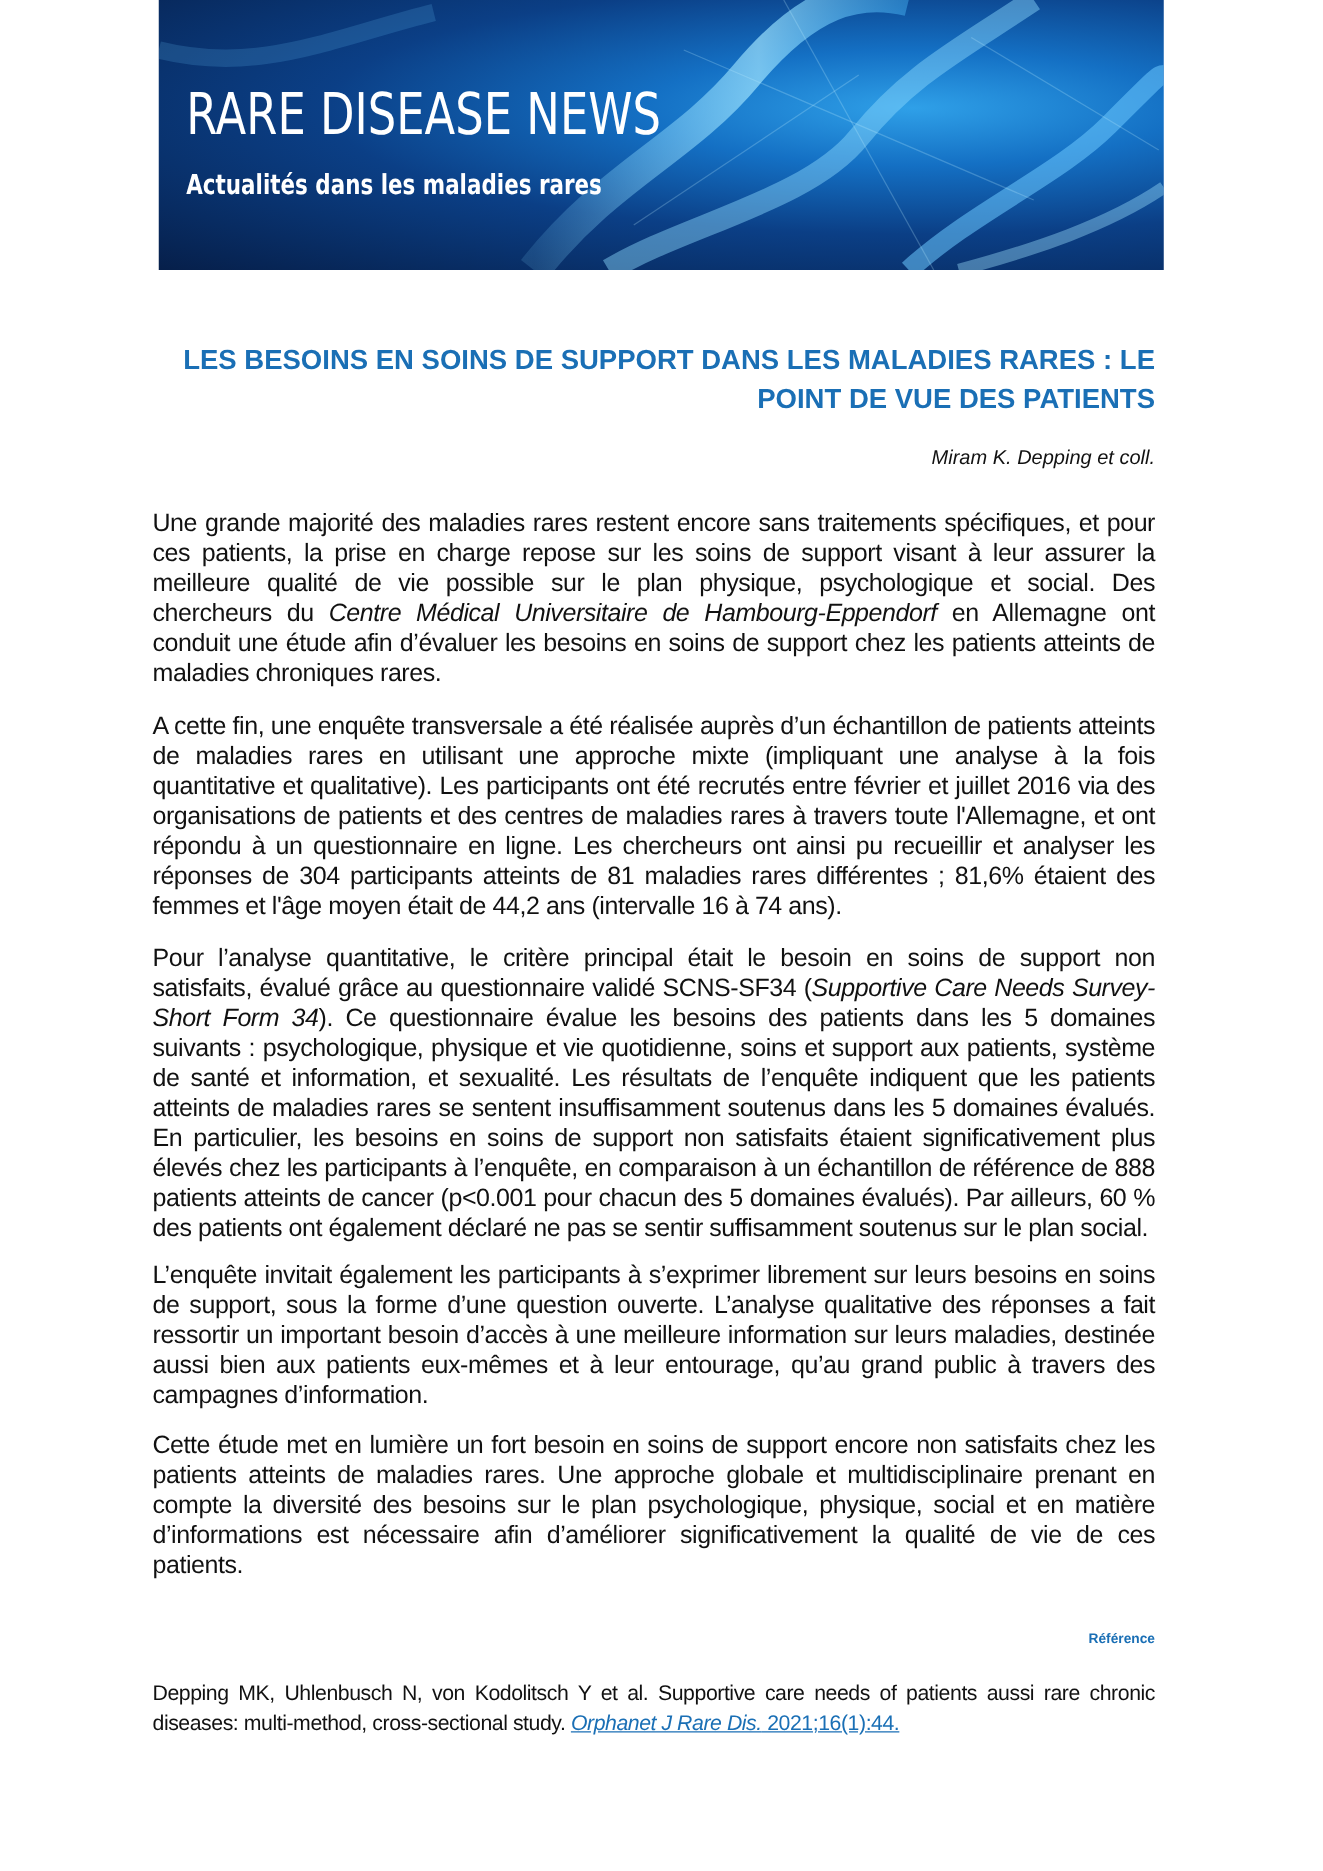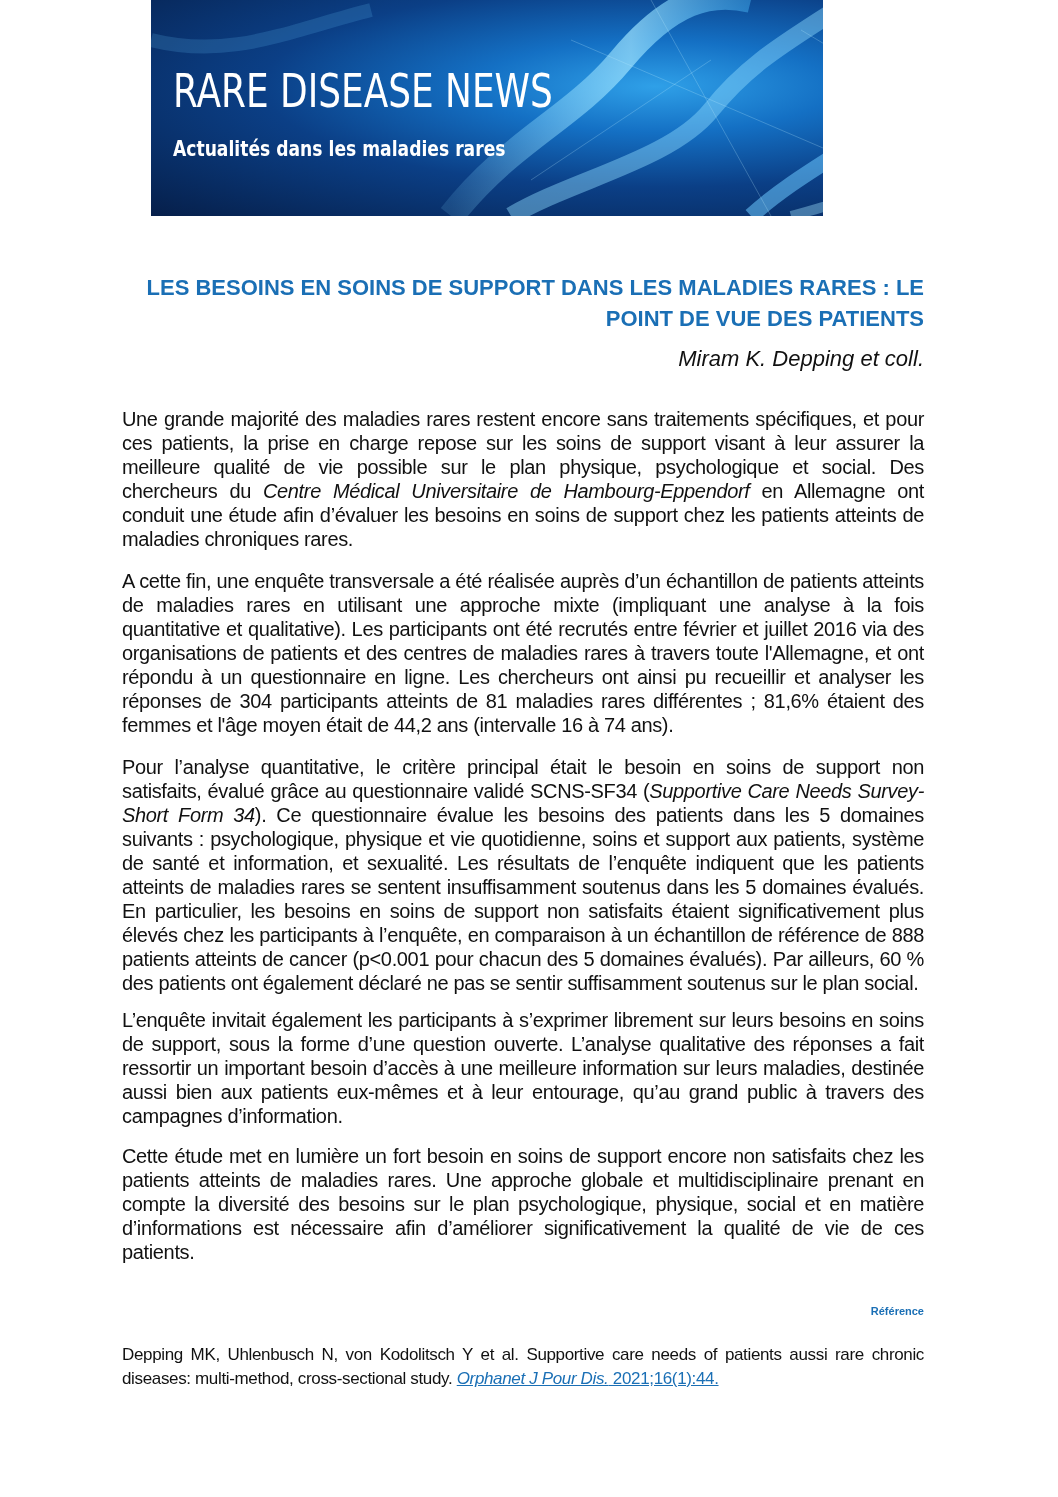--- a/index.html
+++ b/index.html
@@ -1,28 +1,28 @@
 <!DOCTYPE html>
 <html><head>
 <meta charset="utf-8">
 <style>
   html, body { margin: 0; padding: 0; background: #ffffff; }
   body { width: 1058px; height: 1497px; position: relative; overflow: hidden;
          font-family: "Liberation Sans", sans-serif; color: #111; }
-  .banner { position: absolute; left: 127px; top: 0; width: 672px; height: 216px; overflow: hidden;
-            background: radial-gradient(ellipse at 75% 40%, #2fa0e8 0%, #1470c4 25%, #0b3f86 55%, #061f4a 100%); margin-left: 24px; }
+  .banner { position: absolute; left: 127px; top: 0; width: 804px; height: 216px; overflow: hidden;
+            background: radial-gradient(ellipse at 75% 40%, #2fa0e8 0%, #1470c4 25%, #0b3f86 55%, #061f4a 100%); }
   .banner svg { position: absolute; left: 0; top: 0; }
   .banner-title { position: absolute; left: 22px; top: 64px; color: #fff; font-family: "DejaVu Sans", sans-serif;
                   font-size: 46px; letter-spacing: 0px; transform: scaleX(0.78); transform-origin: left top;
                   white-space: nowrap; font-weight: normal; }
   .banner-sub { position: absolute; left: 22px; top: 136px; color: #fff; font-family: "DejaVu Sans", sans-serif;
                 font-weight: bold; font-size: 22px; transform: scaleX(0.78); transform-origin: left top; white-space: nowrap; }
   .content { position: absolute; left: 122px; width: 802px; text-align: right; }
   .title { top: 272px; color: #1a6fb5; font-weight: bold; font-size: 22px; line-height: 31px; margin: 0; }
-  .author { top: 346px; font-style: italic; font-size: 22px; }
+  .author { top: 358px; font-style: italic; font-size: 16px; }
   .para { font-size: 20px; line-height: 24px; text-align: justify; margin: 0; letter-spacing: -0.35px; }
   .ref-head { top: 1305px; color: #1a6fb5; font-weight: bold; font-size: 11px; }
   .ref { top: 1343px; font-size: 17px; line-height: 24px; letter-spacing: -0.35px; }
   .ref a { color: #1a6fb5; text-decoration: underline; }
   .ref a .it { font-style: italic; }
 </style>
 </head>
 <body>
 
 <div class="banner">
@@ -57,13 +57,13 @@
 
 <p class="content para" style="top:569px;">A cette fin, une enquête transversale a été réalisée auprès d’un échantillon de patients atteints de maladies rares en utilisant une approche mixte (impliquant une analyse à la fois quantitative et qualitative). Les participants ont été recrutés entre février et juillet 2016 via des organisations de patients et des centres de maladies rares à travers toute l'Allemagne, et ont répondu à un questionnaire en ligne. Les chercheurs ont ainsi pu recueillir et analyser les réponses de 304 participants atteints de 81 maladies rares différentes ; 81,6% étaient des femmes et l'âge moyen était de 44,2 ans (intervalle 16 à 74 ans).</p>
 
 <p class="content para" style="top:755px;"><span>Pour l’analyse quantitative, le critère principal était le besoin en soins de support non satisfaits, évalué grâce au questionnaire validé SCNS-SF34 (</span><i>Supportive Care Needs Survey-Short Form 34</i><span>). Ce questionnaire évalue les besoins des patients dans les 5 domaines suivants : psychologique, physique et vie quotidienne, soins et support aux patients, système de santé et information, et sexualité. Les résultats de l’enquête indiquent que les patients atteints de maladies rares se sentent insuffisamment soutenus dans les 5 domaines évalués. En particulier, les besoins en soins de support non satisfaits étaient significativement plus élevés chez les participants à l’enquête, en comparaison à un échantillon de référence de 888 patients atteints de cancer (p&lt;0.001 pour chacun des 5 domaines évalués). Par ailleurs, 60 % des patients ont également déclaré ne pas se sentir suffisamment soutenus sur le plan social.</span></p>
 
 <p class="content para" style="top:1008px;">L’enquête invitait également les participants à s’exprimer librement sur leurs besoins en soins de support, sous la forme d’une question ouverte. L’analyse qualitative des réponses a fait ressortir un important besoin d’accès à une meilleure information sur leurs maladies, destinée aussi bien aux patients eux-mêmes et à leur entourage, qu’au grand public à travers des campagnes d’information.</p>
 
 <p class="content para" style="top:1144px;">Cette étude met en lumière un fort besoin en soins de support encore non satisfaits chez les patients atteints de maladies rares. Une approche globale et multidisciplinaire prenant en compte la diversité des besoins sur le plan psychologique, physique, social et en matière d’informations est nécessaire afin d’améliorer significativement la qualité de vie de ces patients.</p>
 
 <div class="content ref-head">Référence</div>
-<p class="content para ref"><span>Depping MK, Uhlenbusch N, von Kodolitsch Y et al. Supportive care needs of patients aussi rare chronic diseases: multi-method, cross-sectional study. </span><a href="#"><span class="it">Orphanet J Pour Dis.</span><span> 2021;16(1):44.</span></a></p>
+<p class="content para ref"><span>Depping MK, Uhlenbusch N, von Kodolitsch Y et al. Supportive care needs of patients aussi rare chronic diseases: multi-method, cross-sectional study. </span><a href="#"><span class="it">Orphanet J Rare Dis.</span><span> 2021;16(1):44.</span></a></p>
 
 </body></html>

